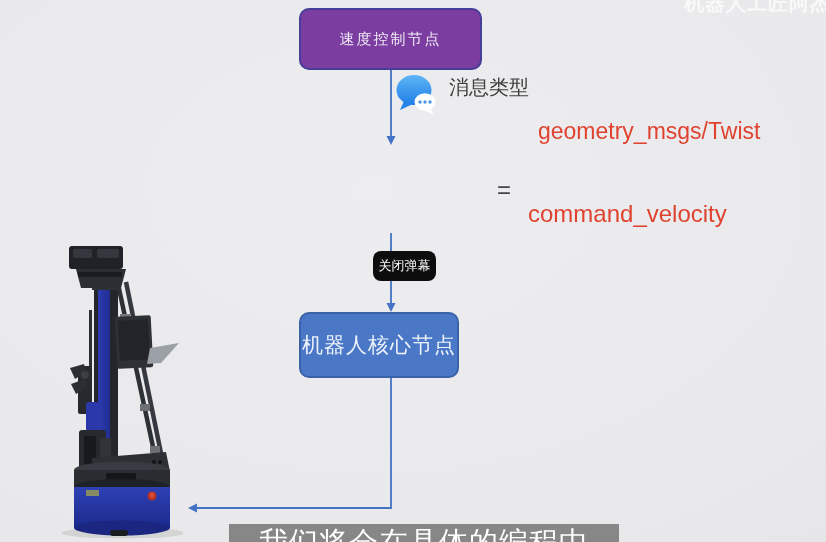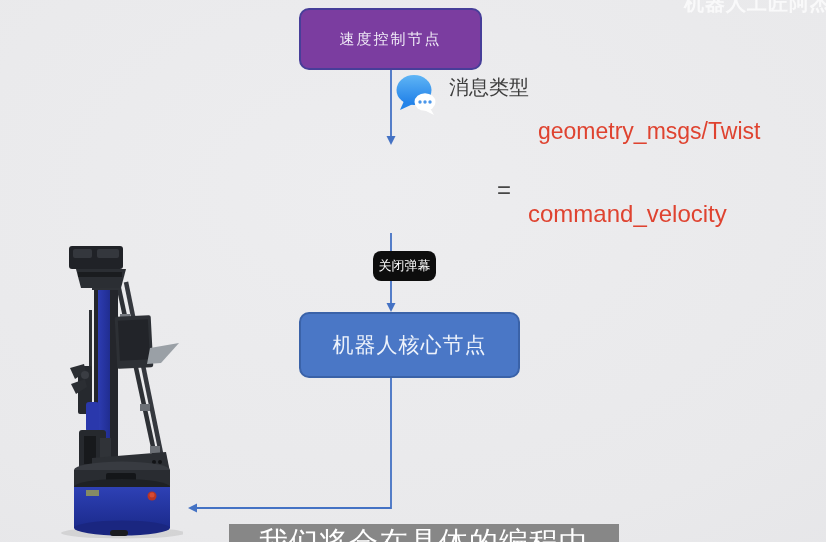--- a/index.html
+++ b/index.html
@@ -26,21 +26,21 @@
   .flow-node {
     position: absolute; display: flex; align-items: center; justify-content: center;
     border-radius: 10px; z-index: 2;
   }
   .node-top {
     left: 299px; top: 8px; width: 183px; height: 62px;
     background: #7b3da0; border: 2px solid #473e99;
     color: #efe9f6; font-size: 15px; letter-spacing: 2px;
   }
   .node-core {
-    left: 299px; top: 312px; width: 221px; height: 66px;
+    left: 299px; top: 312px; width: 160px; height: 66px;
     background: #4a77c6; border: 2px solid #3a62a8;
     color: #eef3fb; font-size: 21px; letter-spacing: 1px;
   }
   .topic-ellipse {
     position: absolute; left: 300px; top: 146px; width: 181px; height: 87px;
     background: #18a05e; border: 3px solid #3c55a0; border-radius: 50%;
     display: flex; align-items: center; justify-content: center;
     color: #dcefe4; font-size: 27px; z-index: 2;
   }
 

